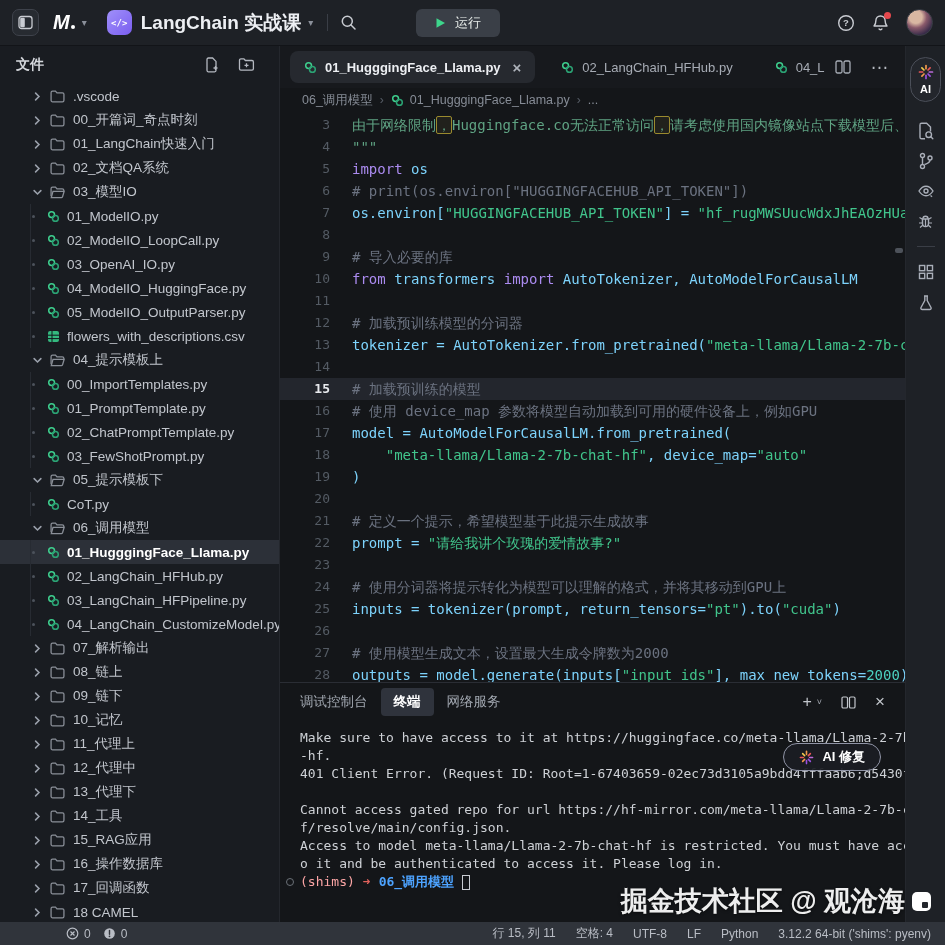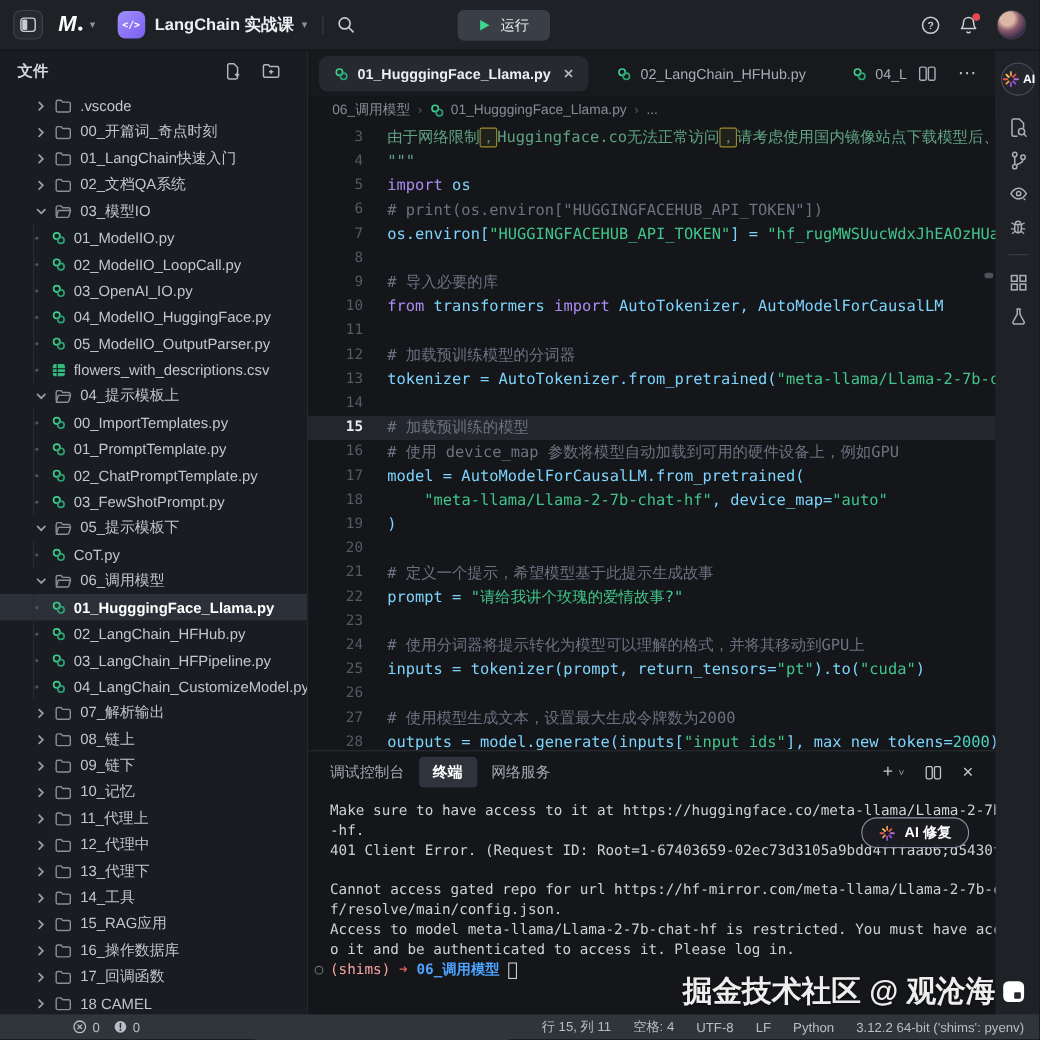--- a/index.html
+++ b/index.html
@@ -24,21 +24,21 @@
   .mlogo { margin-left: 14px; display: flex; align-items: baseline; }
   .mlogo b { font-style: italic; font-weight: 900; font-size: 20px; color: #fff; letter-spacing: -1px; }
   .mlogo i { width: 4px; height: 4px; background: #fff; border-radius: 50%; margin-left: 2px; }
   .chev-dn { color: #8b909a; font-size: 10px; margin-left: 7px; }
   .appicon {
     width: 25px; height: 25px; border-radius: 7px; margin-left: 20px;
     background: linear-gradient(135deg, #a090fa, #7a5ef0);
     display: flex; align-items: center; justify-content: center;
     color: #fff; font-family: "DejaVu Sans Mono", monospace; font-size: 9px; font-weight: 700;
   }
-  .proj-title { margin-left: 9px; font-size: 15px; font-weight: 700; color: #edeff3; }
+  .proj-title { margin-left: 9px; font-size: 19px; font-weight: 700; color: #edeff3; }
   .tb-divider { width: 1px; height: 17px; background: #3a3e46; margin: 0 12px 0 14px; }
   .run-btn {
     position: absolute; left: 416px; top: 9px; height: 28px; padding: 0 19px;
     background: #3a3f47; border-radius: 6px; display: flex; align-items: center; gap: 9px;
   }
   .run-btn span { font-size: 13px; color: #e6ebe8; }
   .tb-right { margin-left: auto; display: flex; align-items: center; gap: 17px; }
   .bell-wrap { position: relative; display: flex; }
   .bell-dot { position: absolute; top: -2px; right: -2px; width: 7px; height: 7px; border-radius: 50%; background: #e5484d; }
   .avatar {
@@ -125,21 +125,21 @@
     position: absolute; top: 22px; right: 24px; height: 28px; padding: 0 15px;
     border: 1px solid #9094a6; border-radius: 15px; background: rgba(27,29,35,.93);
     display: flex; align-items: center; gap: 8px; color: #fff; font-size: 13px; font-weight: 700;
     font-family: "Liberation Sans", sans-serif;
   }
 
   
   .rail { width: 40px; flex: none; background: #1e2126; border-left: 1px solid #24272d; display: flex; flex-direction: column; align-items: center; }
   .ai-pill {
     margin-top: 11px; width: 31px; border: 1px solid #4b4f59; border-radius: 16px; background: #23262c;
-    display: flex; flex-direction: row; align-items: center; padding: 6px 0 6px; gap: 3px;
+    display: flex; flex-direction: column; align-items: center; padding: 6px 0 6px; gap: 3px;
   }
   .ai-pill .ai-txt { font-size: 11px; font-weight: 700; color: #fff; }
   .rail-btn { height: 30px; width: 40px; display: flex; align-items: center; justify-content: center; color: #a9aeb8; }
   .rail-btn.first { margin-top: 14px; }
   .rail-div { width: 18px; height: 1px; background: #3a3e46; margin: 10px 0; }
 
   
   .statusbar { height: 23px; flex: none; background: #30343b; display: flex; align-items: center; font-size: 12px; color: #b9bdc5; padding: 0 14px; }
   .sb-left { display: flex; align-items: center; gap: 5px; margin-left: 52px; }
   .sb-left .cnt { margin-right: 7px; }

